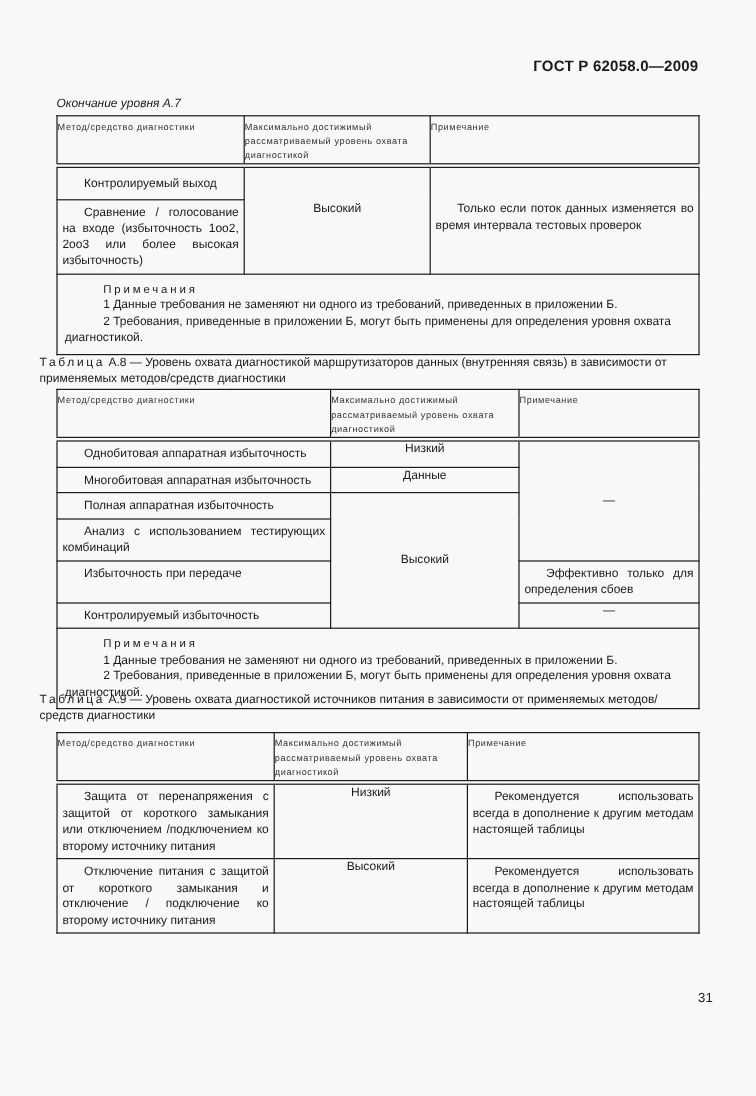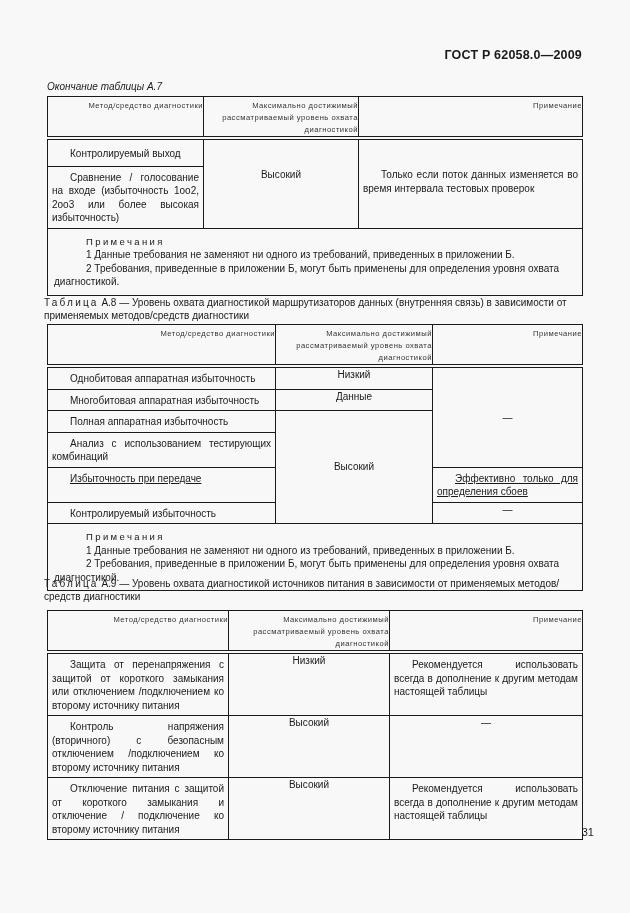--- a/index.html
+++ b/index.html
@@ -7,47 +7,47 @@
     width: 630px; height: 913px; background: #f8f8f8; color: #1a1a1a;
     font-family: "Liberation Sans", sans-serif; position: relative; overflow: hidden;
   }
   .std-code {
     position: absolute; right: 48px; top: 48px; font-weight: bold; font-size: 12.5px; letter-spacing: 0.2px;
   }
   .cont-caption {
     position: absolute; left: 47px; top: 81px; font-style: italic; font-size: 10px;
   }
   .caption {
-    position: absolute; left: 44px; width: 536px; font-size: 10px; line-height: 13px;
+    position: absolute; left: 33px; width: 536px; font-size: 10px; line-height: 13px;
   }
   .spaced { letter-spacing: 2.2px; }
   table {
     position: absolute; left: 47px; width: 536px; border-collapse: collapse; table-layout: fixed;
     font-size: 10px; line-height: 13.5px;
   }
   td, th { border: 1.4px solid #1a1a1a; vertical-align: top; padding: 0; }
   th {
     font-weight: normal; font-size: 7.6px; letter-spacing: 0.5px; line-height: 12px; color: #333;
-    text-align: right; padding-top: 3px; border-bottom: 4px double #1a1a1a;
+    text-align: left; padding-top: 3px; border-bottom: 4px double #1a1a1a;
   }
   td.m { padding: 4px 4px 3px 4px; text-align: justify; }
   td.m .ind { text-indent: 18px; display: block; }
   td.c { text-align: center; padding-top: 0; }
   td.notes { padding: 6px 6px 6px 6px; line-height: 13.5px; }
   .notes .nt { text-indent: 32px; display: block; }
   .notes .nt-head { text-indent: 32px; display: block; letter-spacing: 2.4px; font-size: 9.5px; }
   .vmid { vertical-align: middle; }
   .page-num { position: absolute; right: 36px; top: 826px; font-size: 11px; }
 </style>
 </head>
 <body>
 
 <div class="std-code">ГОСТ Р 62058.0—2009</div>
 
-<div class="cont-caption">Окончание  таблицы А.7</div>
+<div class="cont-caption">Окончание  уровня А.7</div>
 <table style="top:96px;">
   <colgroup>
       <col style="width:156px">
       <col style="width:155px">
       <col>
     </colgroup>
   <tbody>
       <tr style="height:41px;">
     <th>Метод/средство диагностики</th>
     <th>Максимально достижимый рассматриваемый уровень охвата диагностикой</th>
@@ -109,21 +109,21 @@
     <td class="m">
           <span class="ind">Полная аппаратная избыточность</span>
         </td>
     <td class="c vmid" rowspan="4">Высокий</td>
   </tr>
   <tr style="height:32px;">
     <td class="m">
           <span class="ind">Анализ с использованием тестирующих комбинаций</span>
         </td>
   </tr>
-  <tr style="height:30px;text-decoration:underline;">
+  <tr style="height:30px;">
     <td class="m">
           <span class="ind">Избыточность при передаче</span>
         </td>
     <td class="m">
           <span class="ind">Эффективно только для определения сбоев</span>
         </td>
   </tr>
   <tr style="height:18px;">
     <td class="m">
           <span class="ind">Контролируемый избыточность</span>
@@ -157,27 +157,20 @@
   </tr>
   <tr style="height:60px;">
     <td class="m">
           <span class="ind">Защита от перенапряжения с защитой от короткого замыкания или отключением /подключением ко второму источнику питания</span>
         </td>
     <td class="c">Низкий</td>
     <td class="m">
           <span class="ind">Рекомендуется использовать всегда в дополнение к другим методам настоящей таблицы</span>
         </td>
   </tr>
-  <tr style="height:56px;">
-    <td class="m">
-          <span class="ind">Контроль напряжения (вторичного) с безопасным отключением /подключением ко второму источнику питания</span>
-        </td>
-    <td class="c">Высокий</td>
-    <td class="c">—</td>
-  </tr>
   <tr style="height:58px;">
     <td class="m">
           <span class="ind">Отключение питания с защитой от короткого замыкания и отключение / подключение ко второму источнику питания</span>
         </td>
     <td class="c">Высокий</td>
     <td class="m">
           <span class="ind">Рекомендуется использовать всегда в дополнение к другим методам настоящей таблицы</span>
         </td>
   </tr>
 </tbody>

